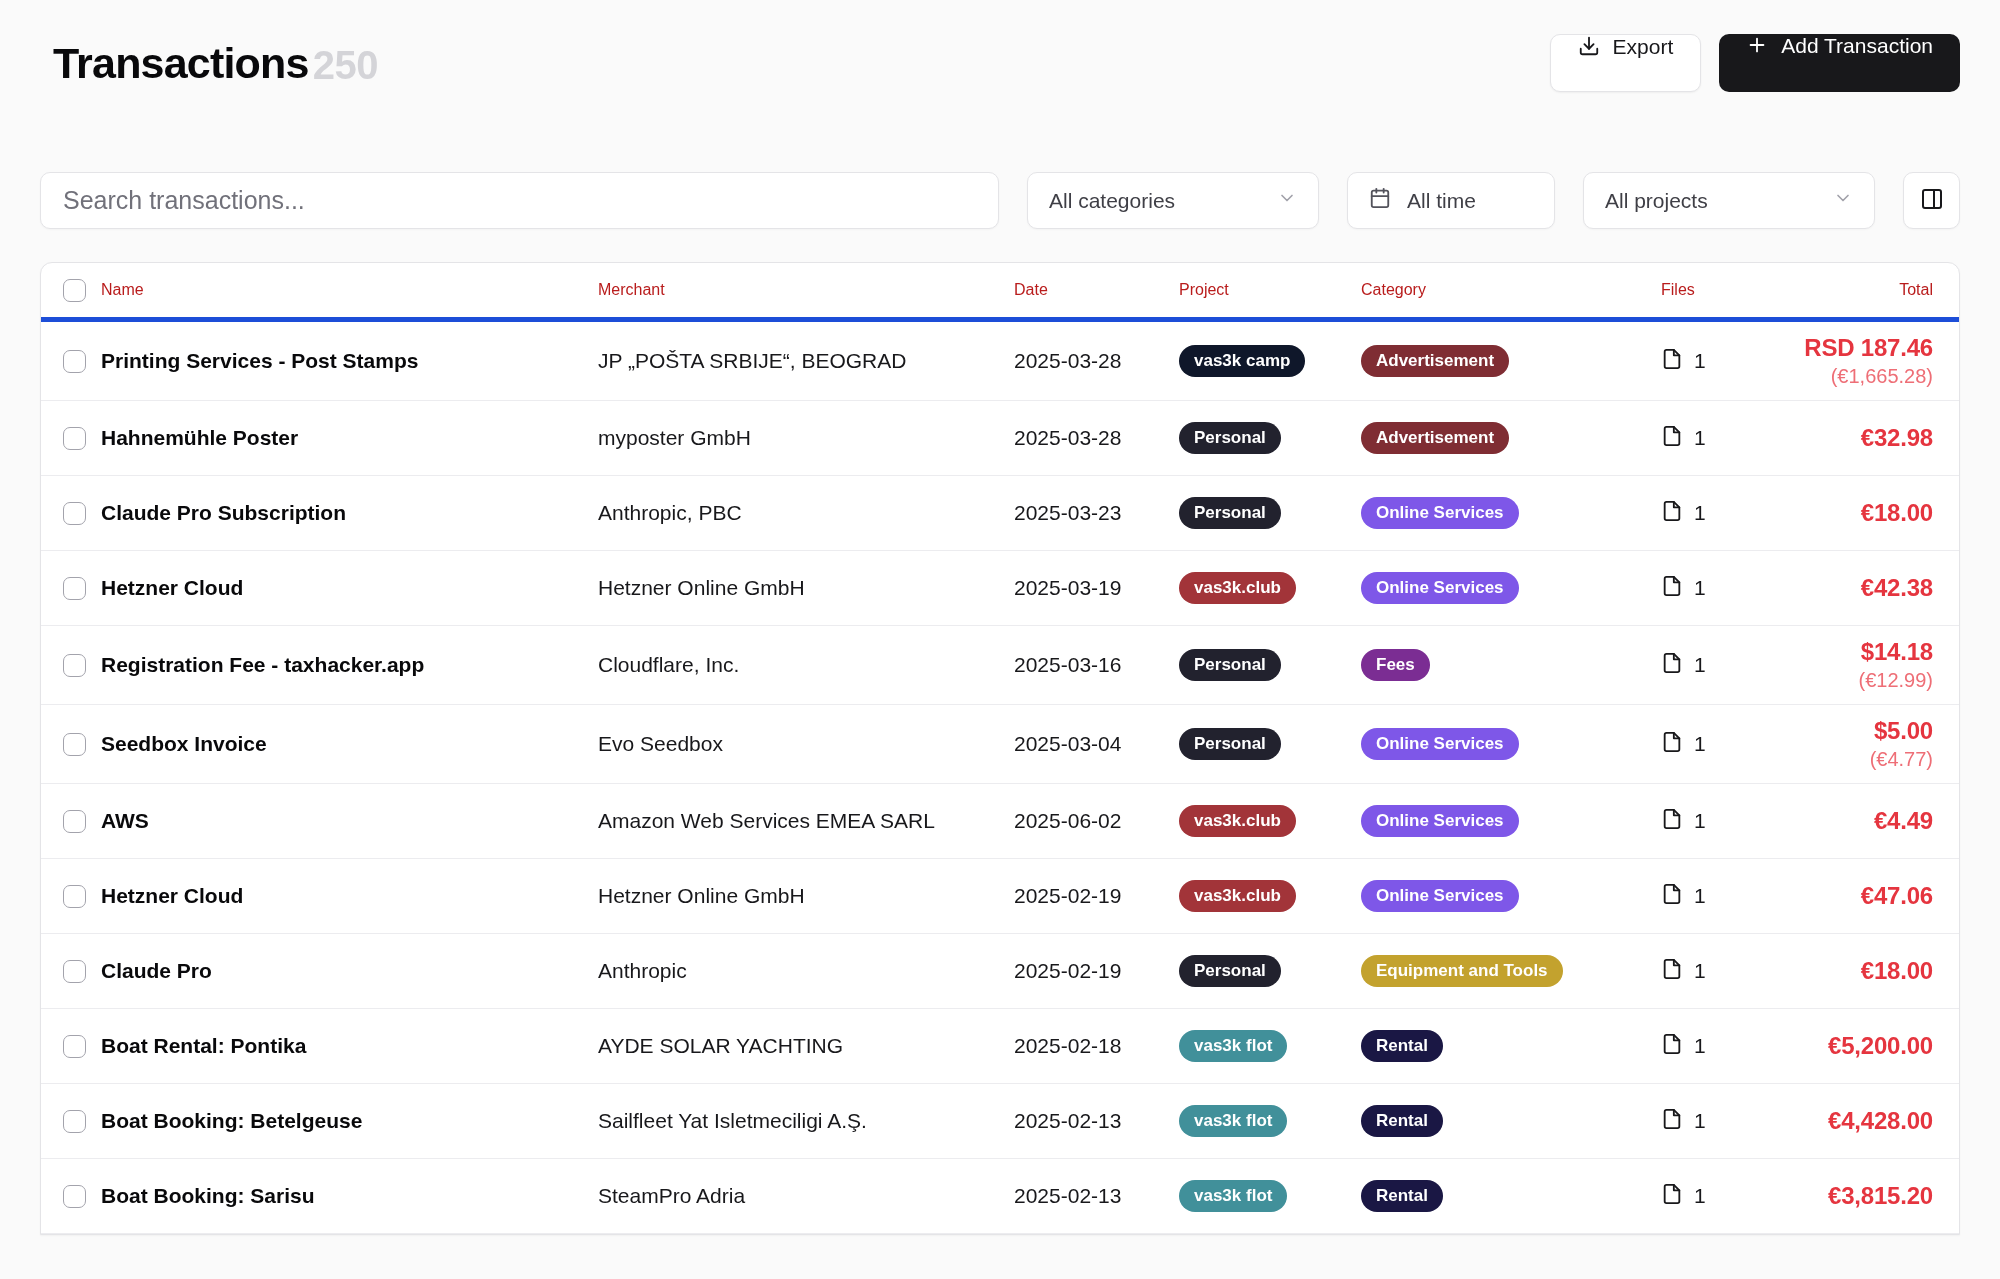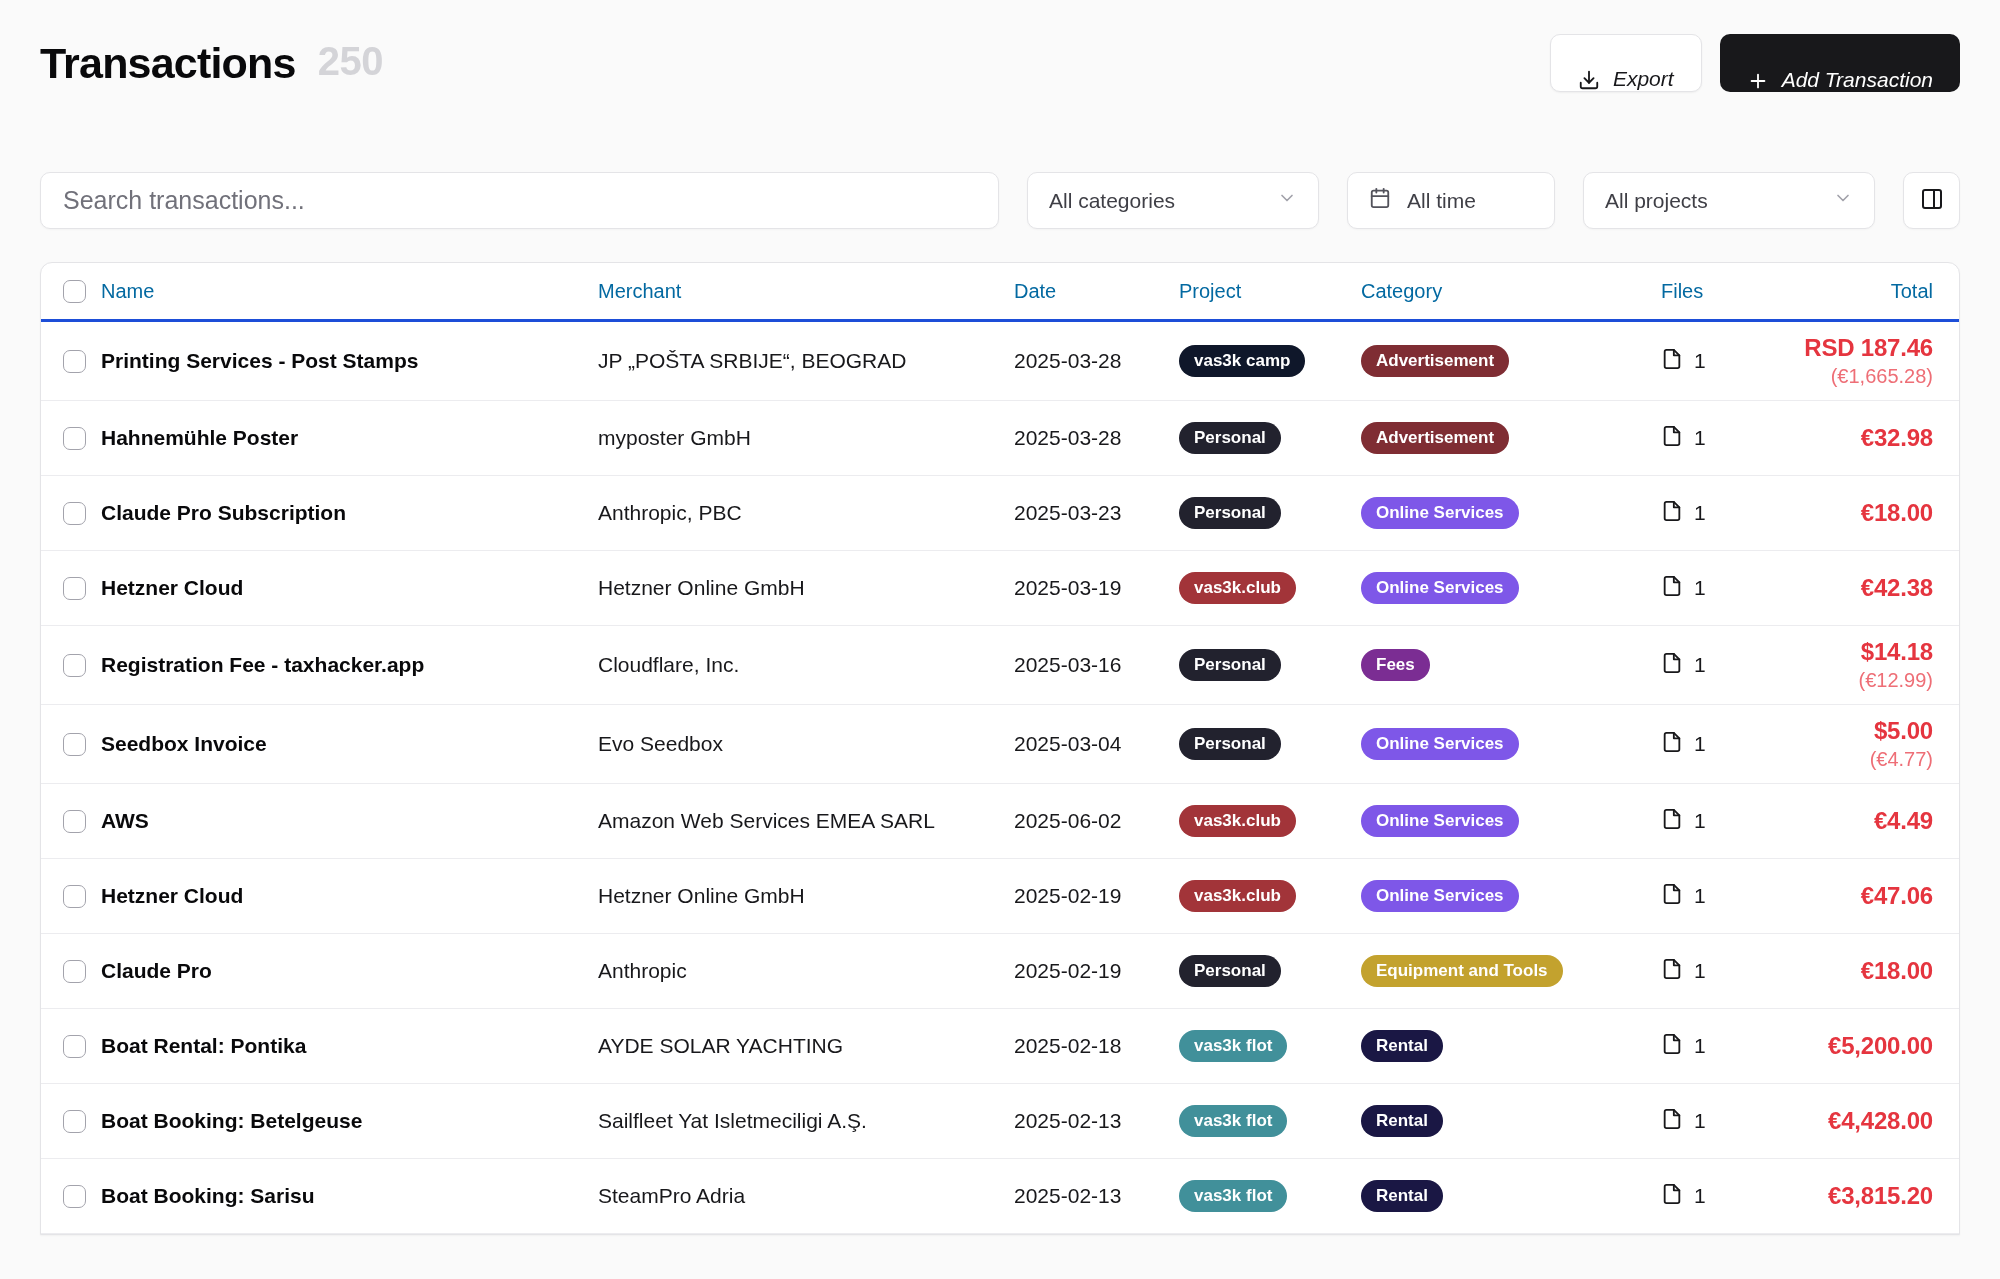--- a/index.html
+++ b/index.html
@@ -6,28 +6,28 @@
   html, body {
     width: 2000px; height: 1279px; overflow: hidden;
     background: #fafafa;
     font-family: "Liberation Sans", sans-serif;
     color: #09090b;
   }
   .page { padding: 30px 40px 0; }
 
   
   .topbar { display: flex; justify-content: space-between; align-items: center; height: 66px; }
-  .title-group { display: flex; align-items: flex-start; gap: 22px; }
+  .title-group { display: flex; align-items: flex-end; gap: 4px; margin-left: 13px; }
   .page-title { font-size: 43px; font-weight: 700; letter-spacing: -0.8px; color: #09090b; }
   .count { font-size: 40px; font-weight: 700; color: #d4d4d8; letter-spacing: -0.5px; }
   .actions { display: flex; gap: 18px; }
   .btn {
-    display: inline-flex; align-items: flex-end; gap: 13px;
+    display: inline-flex; align-items: flex-start; gap: 13px;
     height: 58px; padding: 0 27px; border-radius: 10px;
-    font-size: 21px; font-weight: 500; font-family: inherit; cursor: pointer; border: none; font-style: italic;
+    font-size: 21px; font-weight: 500; font-family: inherit; cursor: pointer; border: none;
   }
   .btn-outline { background: #fff; border: 1px solid #e4e4e7; color: #18181b; box-shadow: 0 1px 2px rgba(0,0,0,.05); }
   .btn-dark { background: #18181b; color: #fff; }
   .btn svg { display: block; }
 
   
   .filters { display: flex; gap: 28px; margin-top: 76px; }
   .search {
     flex: 1 1 auto; height: 57px; border: 1px solid #e4e4e7; border-radius: 10px;
     background: #fff; padding: 0 22px; font-size: 25px; font-family: inherit; color: #18181b;
@@ -52,21 +52,21 @@
   
   .card {
     margin-top: 33px; background: #fff; border: 1px solid #e4e4e7;
     border-radius: 12px 12px 0 0; overflow: hidden; box-shadow: 0 1px 2px rgba(0,0,0,.04);
   }
   .row {
     display: grid;
     grid-template-columns: 60px 497px 416px 165px 182px 300px 100px 1fr;
     align-items: center;
   }
-  .thead { height: 59px; color: #0369a1; font-size: 20px; font-weight: 400; border-bottom: 3px solid #1d4ed8; }
+  .thead { height: 59px; color: #b91c1c; font-size: 16px; font-weight: 400; border-bottom: 5px solid #1d4ed8; }
   .trow { min-height: 75px; padding: 12px 0; border-bottom: 1px solid #ececef; font-size: 21px; }
   .c-check { padding-left: 22px; }
   .checkbox {
     display: block; width: 23px; height: 23px; border: 1.5px solid #a3a3ac;
     border-radius: 7px; background: #fff; cursor: pointer;
   }
   .c-name { font-weight: 600; padding-right: 18px; color: #09090b; }
   .c-merchant, .c-date { color: #18181b; padding-right: 14px; }
   .badge {
     display: inline-block; padding: 7px 15px; border-radius: 999px;

